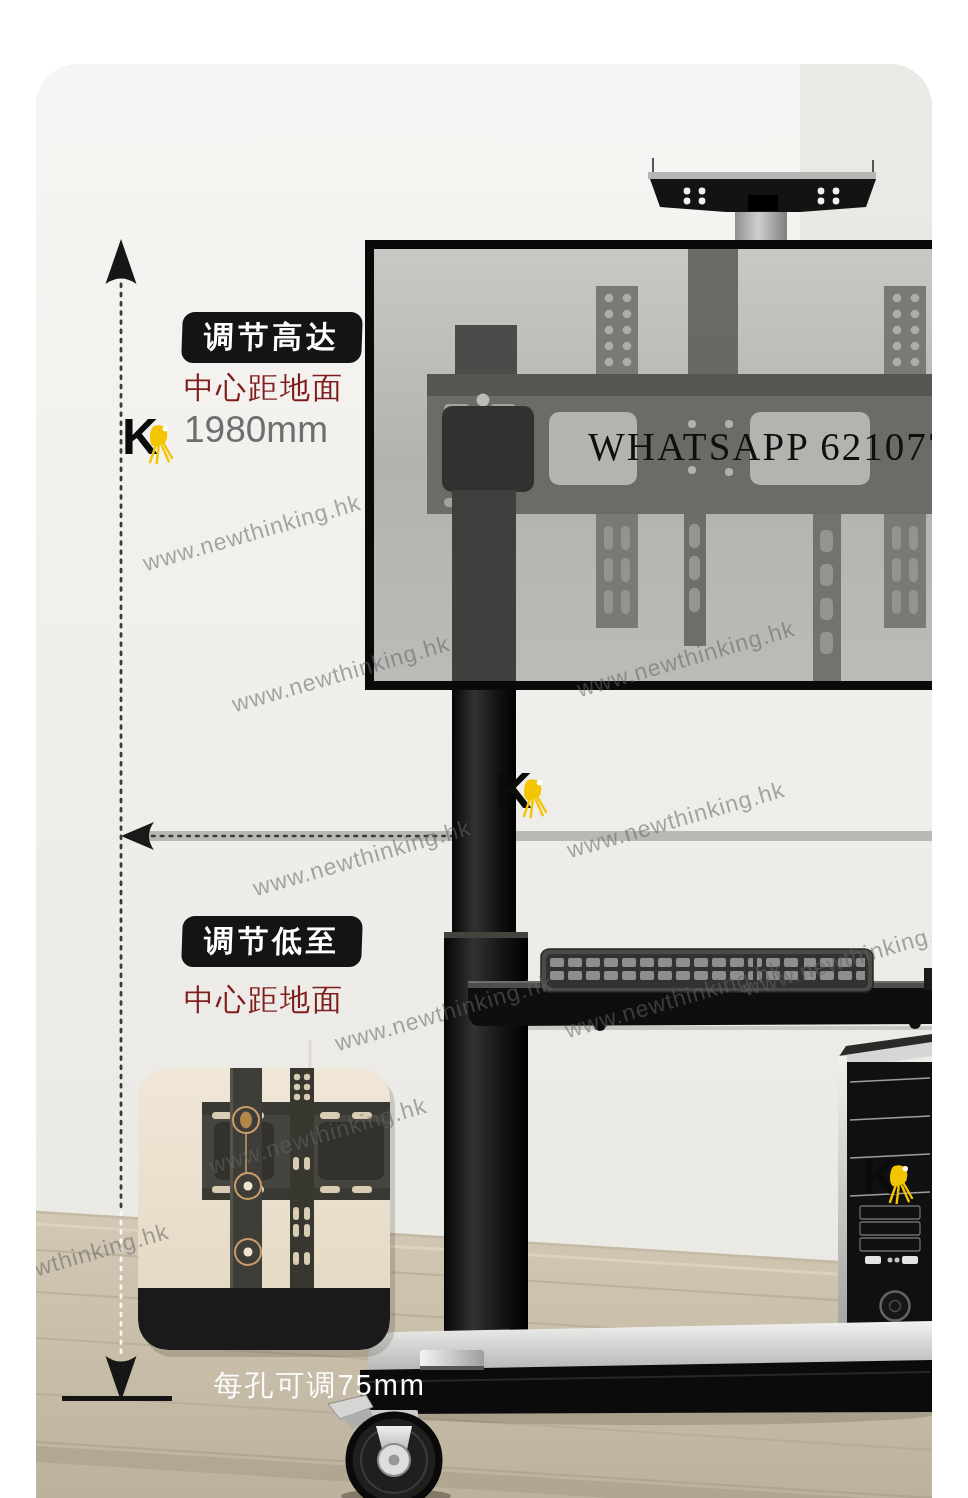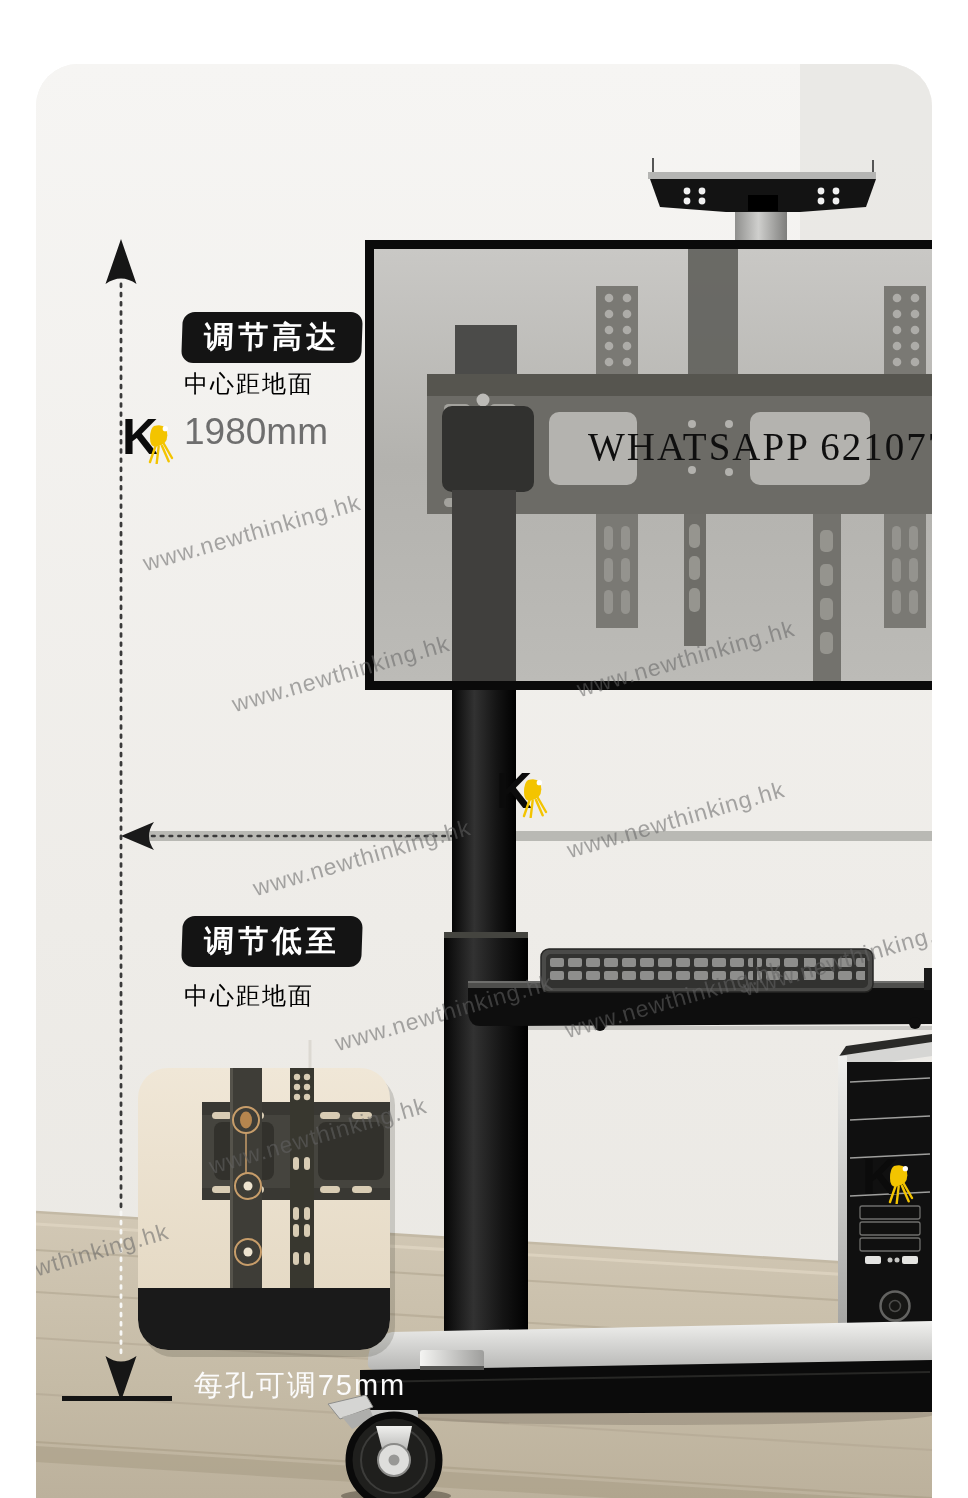--- a/index.html
+++ b/index.html
@@ -12,30 +12,30 @@
   .wm-layer{position:absolute;inset:0;pointer-events:none;}
   .wm{position:absolute;transform:translate(-50%,-50%) rotate(-16deg);
       font-size:23px;letter-spacing:1px;color:rgba(100,100,100,0.55);white-space:nowrap;}
   
   .badge{position:absolute;background:#141414;color:#ffffff;font-size:30px;font-weight:600;
          letter-spacing:4px;padding:5px 22px;border-radius:12px;transform:skewX(-2deg);
          white-space:nowrap;}
   .badge-high{left:146px;top:248px;}
   .badge-low{left:146px;top:852px;}
   .ann{position:absolute;left:148px;}
-  .ann-caption{font-size:24px;color:#000000;letter-spacing:2px;font-weight:500;white-space:nowrap;}
+  .ann-caption{font-size:30px;color:#7f1d1d;letter-spacing:2px;font-weight:500;white-space:nowrap;}
   .ann-value{font-size:37px;color:#6e6e6e;font-weight:400;white-space:nowrap;}
   .ann-high{top:304px;}
   .ann-low{top:916px;}
-  .ann .ann-value{margin-top:11px;}
+  .ann .ann-value{margin-top:0;}
   
   .whatsapp{position:absolute;left:552px;top:360px;font-family:"Liberation Serif",serif;
             font-size:39px;letter-spacing:2px;color:#0f0f0f;white-space:nowrap;}
   
-  .inset-caption{position:absolute;left:138px;top:1302px;width:252px;text-align:center;
+  .inset-caption{position:absolute;left:138px;top:1302px;width:252px;text-align:right;
                  font-size:29px;color:#fbfbfb;letter-spacing:2px;font-weight:500;}
   
   .klogo{position:absolute;width:70px;height:66px;}
   .klogo .k-letter{position:absolute;left:0;top:0;font-size:50px;line-height:50px;
                    font-weight:900;color:#0b0b0b;letter-spacing:-2px;}
   .klogo .chair{position:absolute;left:24px;top:12px;width:32px;height:40px;}
   .klogo-1{left:86px;top:348px;}
   .klogo-2{left:460px;top:702px;}
   .klogo-3{left:826px;top:1088px;}
 </style>

